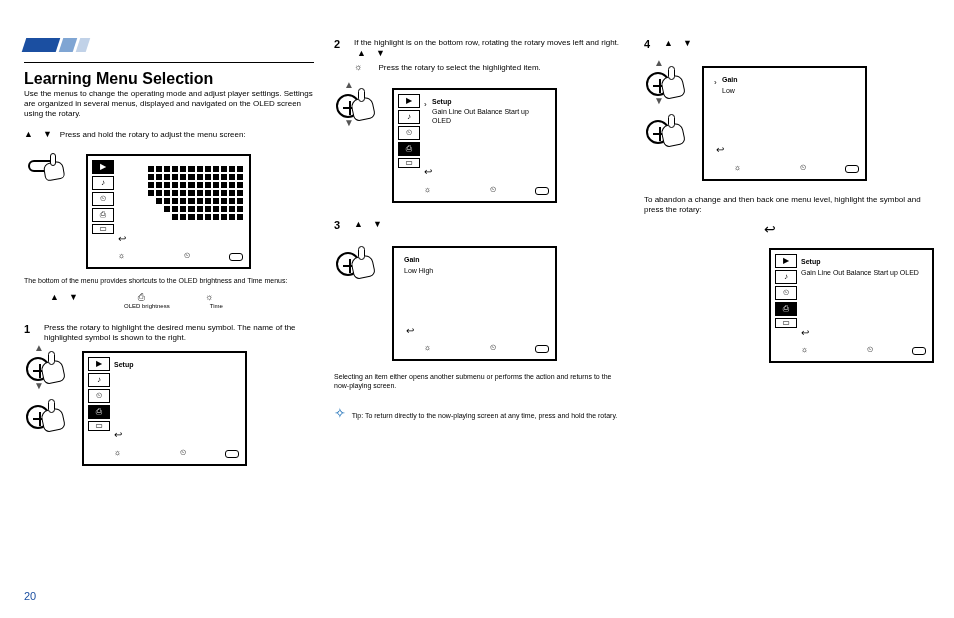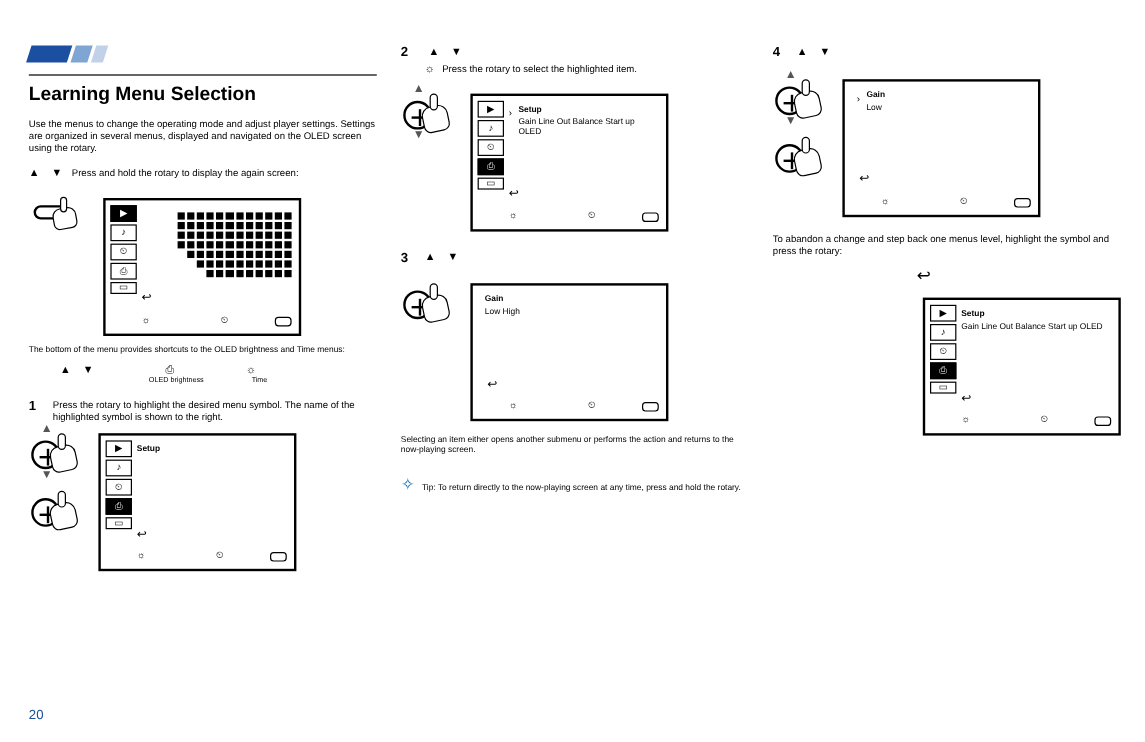--- a/index.html
+++ b/index.html
@@ -127,28 +127,28 @@
 
   <div class="col c1">
     <div class="stripes">
       <span class="stripe s1"></span>
         <span class="stripe s2"></span>
         <span class="stripe s3"></span>
     </div>
     <div class="rule"></div>
     <div class="title">Learning Menu Selection</div>
 
-    <div class="body8" style="margin-top:10px">Use the menus to change the operating mode and adjust player settings. Settings are organized in several menus, displayed and navigated on the OLED screen using the rotary.</div>
+    <div class="body8" style="">Use the menus to change the operating mode and adjust player settings. Settings are organized in several menus, displayed and navigated on the OLED screen using the rotary.</div>
 
     <div style="margin-top:10px">
       <span class="udpair">
         <span>▲</span>
         <span>▼</span>
       </span>
-      <span class="body8" style="margin-left:6px">Press and hold the rotary to display the again screen:</span>
+      <span class="body8" style="margin-left:6px">Press and hold the rotary to adjust the menu screen:</span>
     </div>
 
     <div style="margin-top:14px; display:flex; gap:18px; align-items:flex-start;">
       <div class="menuhand">
         <div class="pill"></div>
           <div class="hand"></div>
           <div class="finger"></div>
       </div>
       <div class="lcd lcdW">
         <div class="menu-col">
@@ -304,28 +304,29 @@
       </div>
     </div>
   </div>
 
   <div class="col c2">
 
     <div class="step-row">
       <div class="stepno">2</div>
       <div class="steptxt">
         <div>
+          <span>If the highlight is on the bottom row, rotating the rotary moves      left and right.</span>
           <span class="udpair" style="margin:0 3px">
             <span>▲</span>
             <span>▼</span>
           </span>
         </div>
         <div style="margin-top:3px">
           <span class="bright-ico">☼</span>
-          <span style="margin-left:4px">Press the rotary to select the highlighted item.</span>
+          <span style="margin-left:14px">Press the rotary to select the highlighted item.</span>
         </div>
       </div>
     </div>
 
     <div style="margin-top:14px; display:flex; gap:14px; align-items:flex-start;">
       <div class="dialhand">
         <span class="arr up">▲</span>
         <div class="ring"></div>
           <div class="hand"></div>
           <div class="finger"></div>
@@ -421,21 +422,21 @@
           <div style="margin-left:8px;margin-top:2px">Low</div>
         </div>
         <span class="back" style="left:12px">↩</span>
         <span class="bright">☼</span>
         <span class="time">⏲</span>
         <span class="off"></span>
       </div>
     </div>
 
     <div class="body8" style="margin-top:14px">
-      <span>To abandon a change and step back one menus level, highlight the      symbol and press the rotary:</span>
+      <span>To abandon a change and then back one menu level, highlight the      symbol and press the rotary:</span>
     </div>
     <div style="margin-top:6px;font-size:14px;padding-left:120px">↩</div>
 
     <div style="margin-top:10px; display:flex; justify-content:flex-end;">
       <div class="lcd lcdW">
         <div class="menu-col">
           <div class="mbox">▶</div>
           <div class="mbox">♪</div>
           <div class="mbox">⏲</div>
           <div class="mbox-inv">⎙</div>

